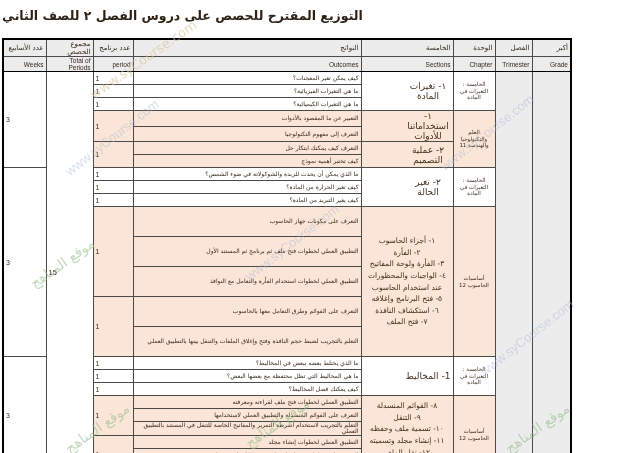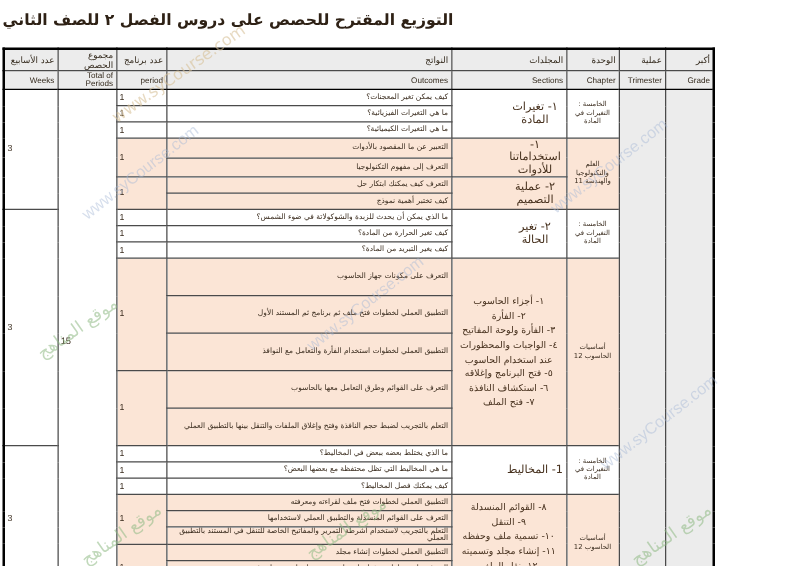--- a/index.html
+++ b/index.html
@@ -43,23 +43,23 @@
         <col style="width:42px">
         <col style="width:92px">
       <col style="width:228px">
         <col style="width:40px">
         <col style="width:47px">
         <col style="width:43px">
     </colgroup>
     <thead>
         <tr class="ar-h">
           <th>أكبر</th>
-          <th>عملية</th>
+          <th>الفصل</th>
           <th>الوحدة</th>
-          <th>المجلدات</th>
+          <th>الخامسة</th>
           <th>النواتج</th>
           <th>عدد برنامج</th>
           <th>مجموع الحصص</th>
           <th>عدد الأسابيع</th>
         </tr>
         <tr class="en-h">
           <th>Grade</th>
           <th>Trimester</th>
           <th>Chapter</th>
           <th>Sections</th>

